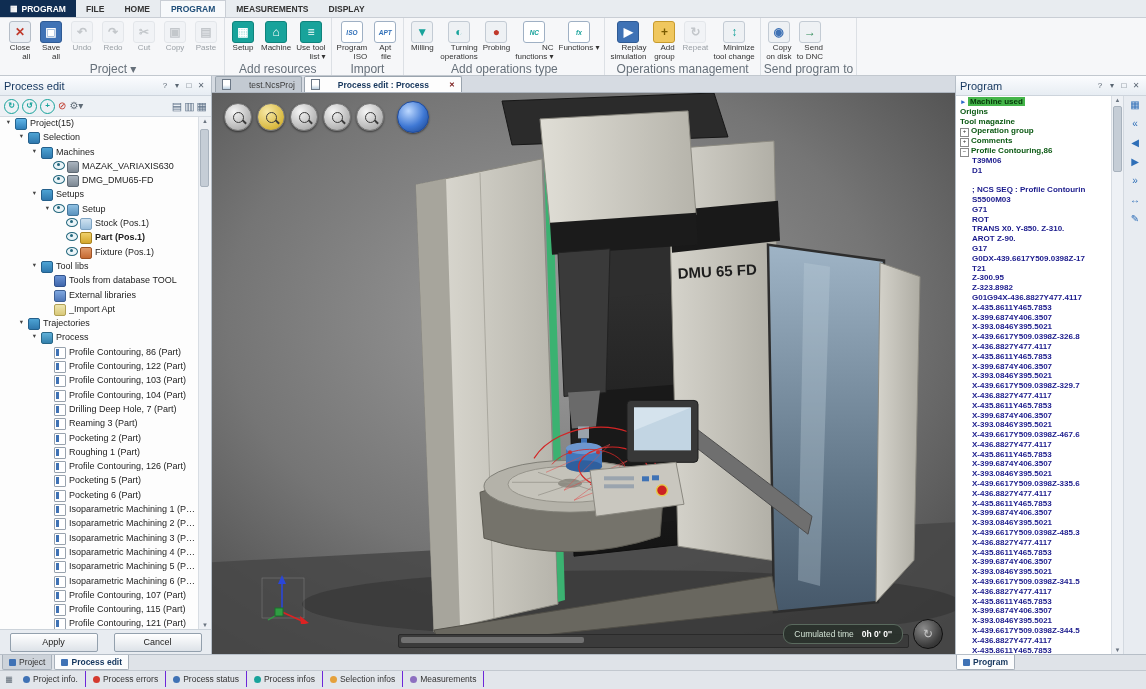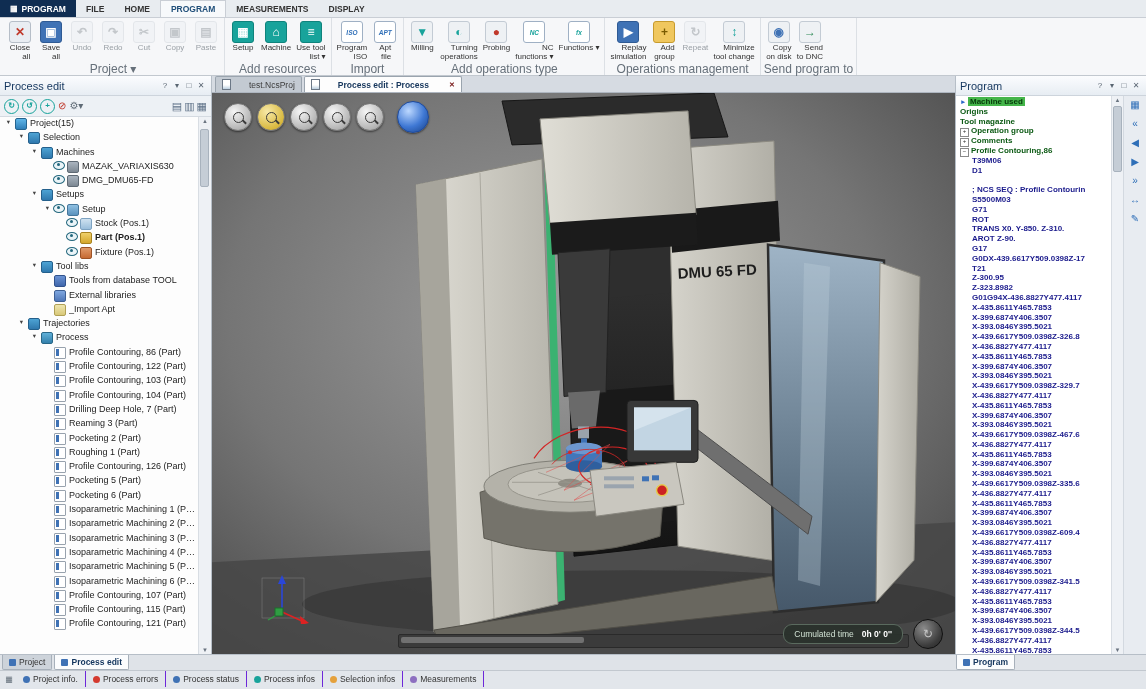--- a/index.html
+++ b/index.html
@@ -535,20 +535,24 @@
           <span class="ti op"></span>
           <span class="tlbl">Profile Contouring, 115 (Part)</span>
         </div>
         <div class="trow">
           <span class="tind" style="width: 43px;"></span>
           <span class="texp"></span>
           <span class="ti op"></span>
           <span class="tlbl">Profile Contouring, 121 (Part)</span>
         </div>
       </div>
+    <div class="pfoot">
+      <div class="pbtn">Apply</div>
+      <div class="pbtn">Cancel</div>
+    </div>
   </div>
 
   <div class="viewport">
     <div class="doc-tabs" id="doc-tabs">
         <div class="dtab">
           <span class="dtab-ic"></span>
           <span>test.NcsProj</span>
         </div>
         <div class="dtab active">
           <span class="dtab-ic"></span>
@@ -746,21 +750,21 @@
           <div class="pl code"><span>X-439.6617Y509.0398Z-467.6</span></div>
           <div class="pl code"><span>X-436.8827Y477.4117</span></div>
           <div class="pl code"><span>X-435.8611Y465.7853</span></div>
           <div class="pl code"><span>X-399.6874Y406.3507</span></div>
           <div class="pl code"><span>X-393.0846Y395.5021</span></div>
           <div class="pl code"><span>X-439.6617Y509.0398Z-335.6</span></div>
           <div class="pl code"><span>X-436.8827Y477.4117</span></div>
           <div class="pl code"><span>X-435.8611Y465.7853</span></div>
           <div class="pl code"><span>X-399.6874Y406.3507</span></div>
           <div class="pl code"><span>X-393.0846Y395.5021</span></div>
-          <div class="pl code"><span>X-439.6617Y509.0398Z-609.4</span></div>
+          <div class="pl code"><span>X-439.6617Y509.0398Z-485.3</span></div>
           <div class="pl code"><span>X-436.8827Y477.4117</span></div>
           <div class="pl code"><span>X-435.8611Y465.7853</span></div>
           <div class="pl code"><span>X-399.6874Y406.3507</span></div>
           <div class="pl code"><span>X-393.0846Y395.5021</span></div>
           <div class="pl code"><span>X-439.6617Y509.0398Z-341.5</span></div>
           <div class="pl code"><span>X-436.8827Y477.4117</span></div>
           <div class="pl code"><span>X-435.8611Y465.7853</span></div>
           <div class="pl code"><span>X-399.6874Y406.3507</span></div>
           <div class="pl code"><span>X-393.0846Y395.5021</span></div>
           <div class="pl code"><span>X-439.6617Y509.0398Z-344.5</span></div>

